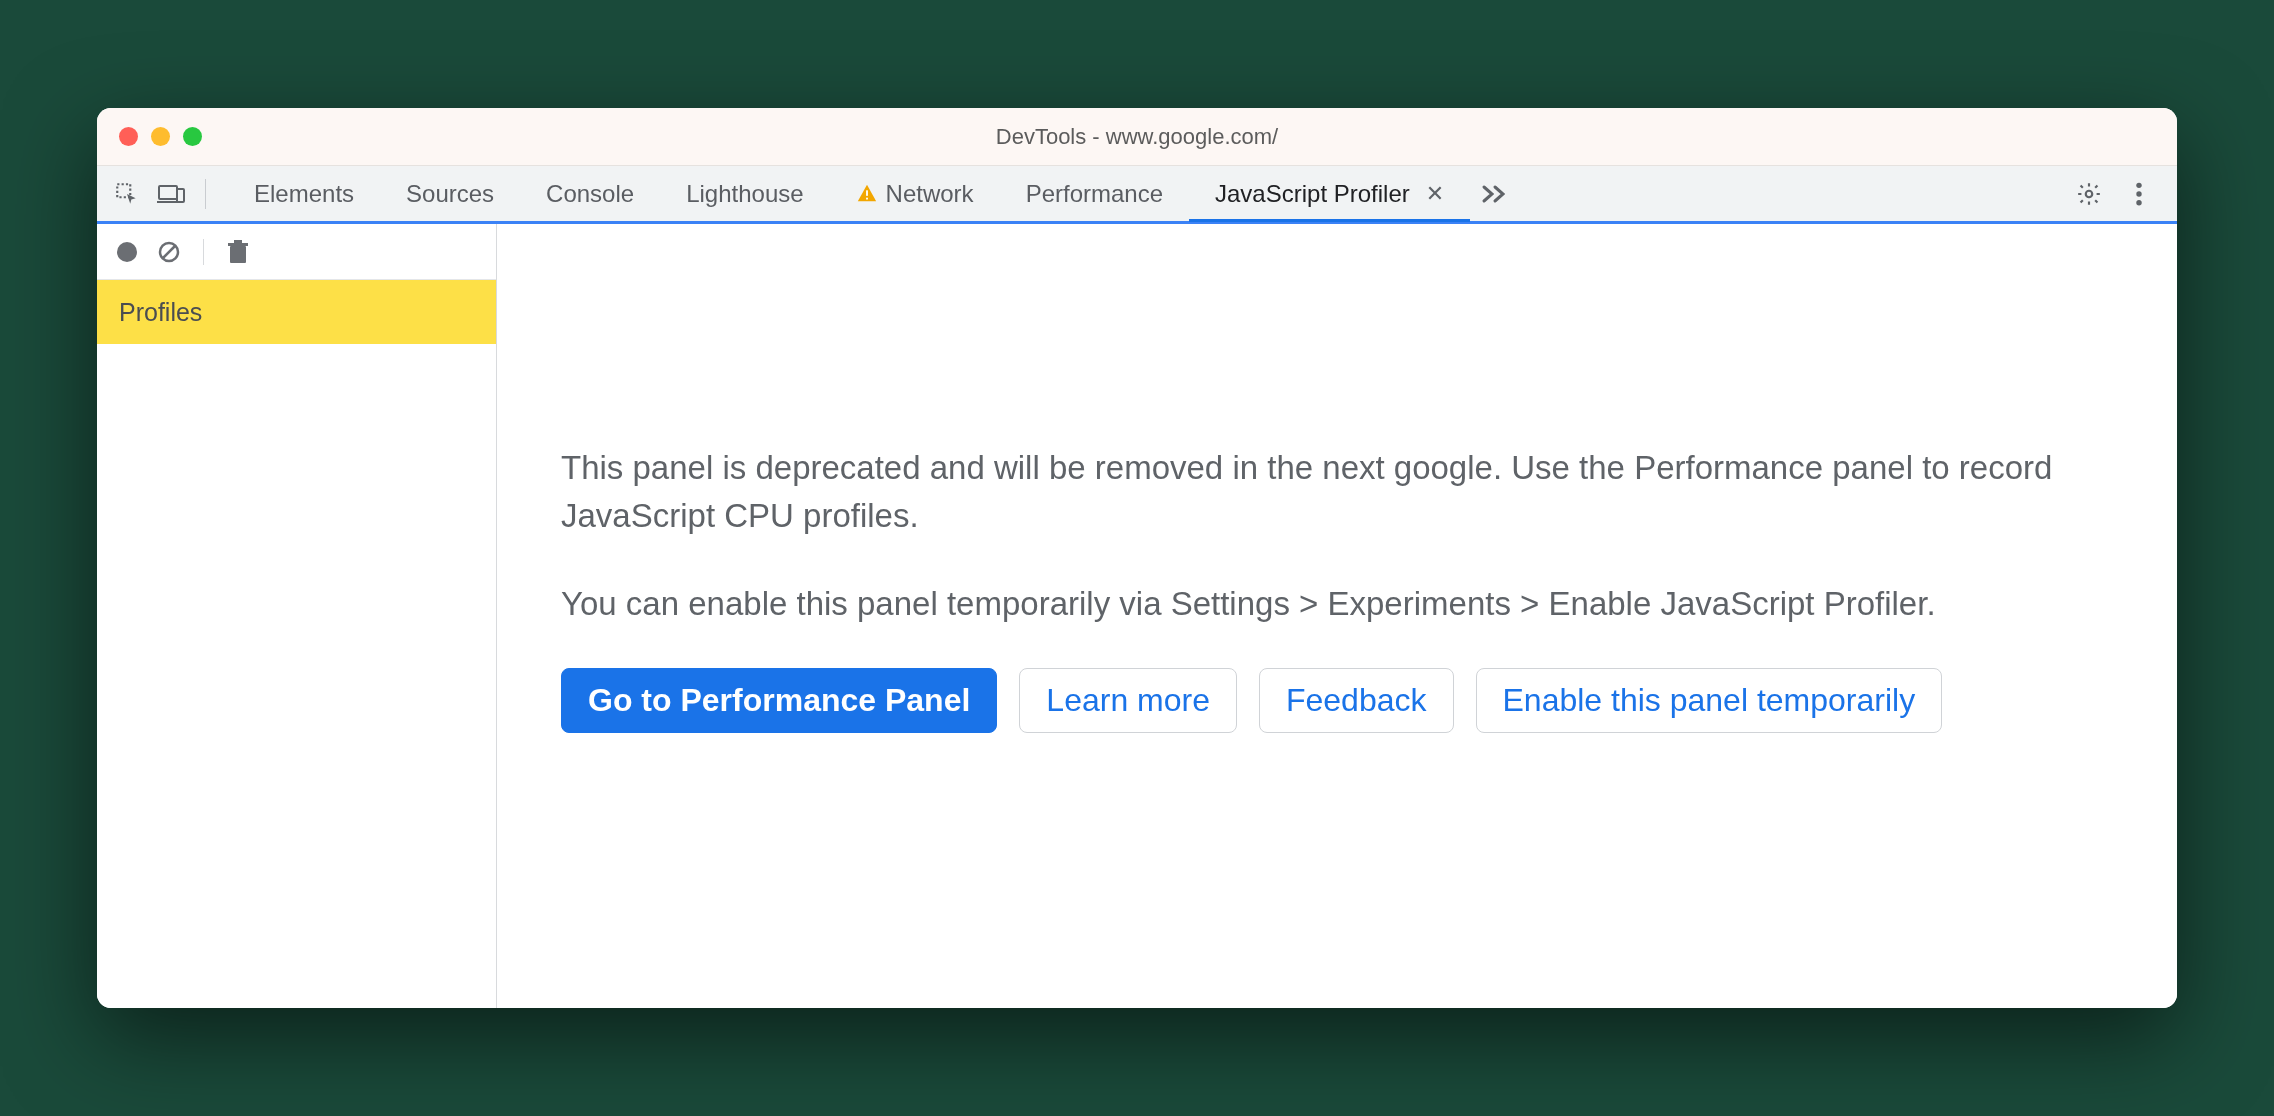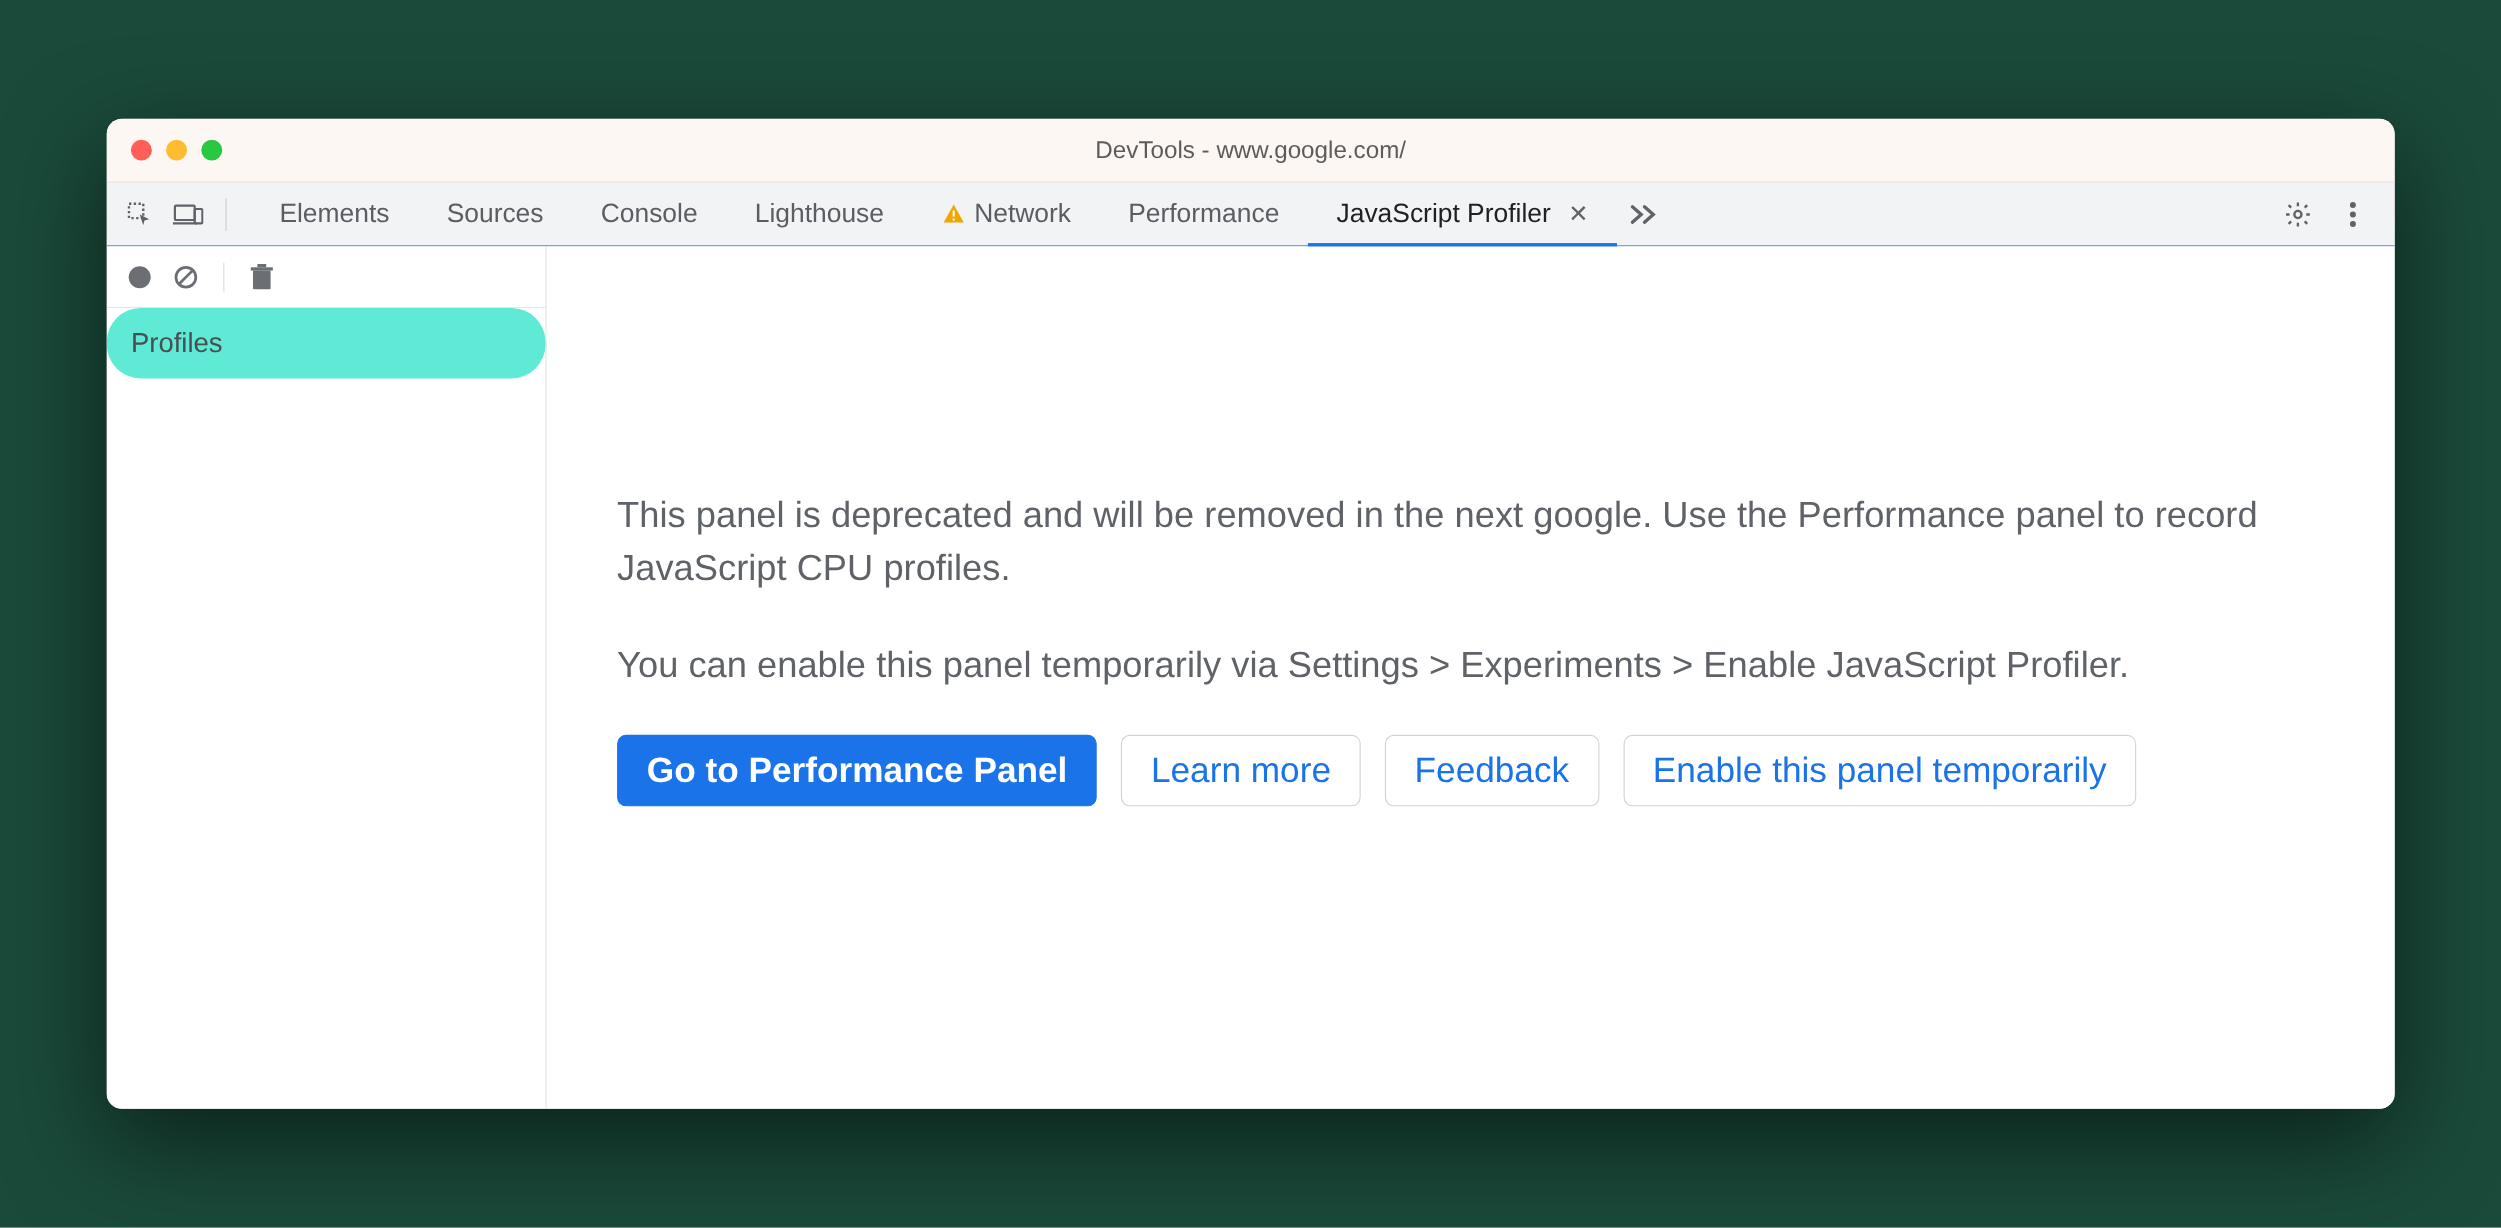--- a/index.html
+++ b/index.html
@@ -45,21 +45,21 @@
     .window-title {
       position: absolute;
       left: 50%; transform: translateX(-50%);
       font-size: 22px;
       font-weight: 400;
       color: #5c5c5c;
     }
     .tabbar {
       height: 58px;
       background: #f1f3f4;
-      border-bottom: 1px solid #3b82f6;
+      border-bottom: 3px solid #3b82f6;
       display: flex;
       align-items: stretch;
       padding: 0 18px 0 12px;
     }
     .tabbar-left {
       display: flex;
       align-items: center;
       gap: 8px;
       padding-right: 14px;
     }
@@ -145,28 +145,27 @@
       width: 1px; height: 26px; background: #d8dadd; margin: 0 6px;
     }
     .tool-icon {
       width: 28px; height: 28px;
       display: flex; align-items: center; justify-content: center;
       color: #6b6e73;
       cursor: pointer;
     }
     .sidebar-item {
       height: 64px;
-      background: #5eead4;
+      background: #fde047;
       display: flex;
       align-items: center;
       padding: 0 22px;
       font-size: 25px;
       color: #4a4d51;
       cursor: pointer;
-      border-radius: 31px;
     }
     .main {
       flex: 1;
       padding: 220px 64px 0 64px;
       background: #fff;
     }
     .msg {
       font-size: 33px;
       color: #5f6368;
       line-height: 1.45;

